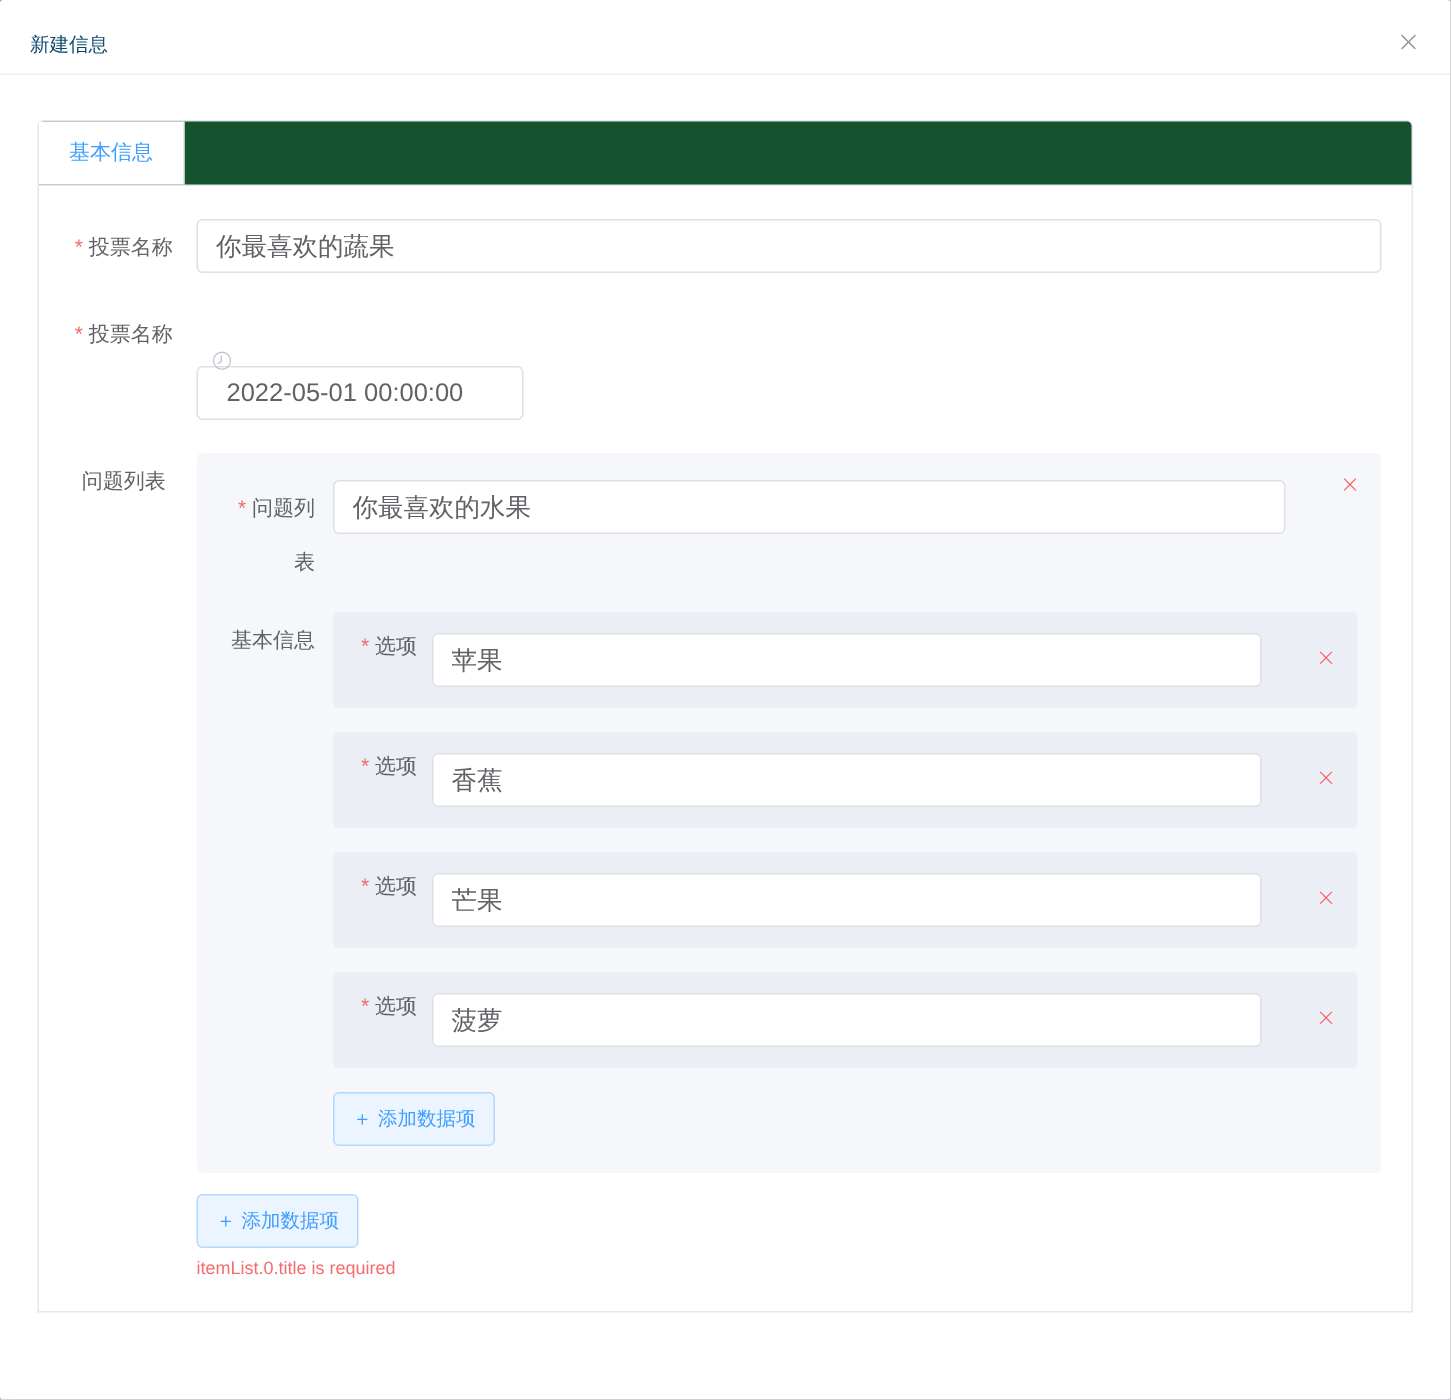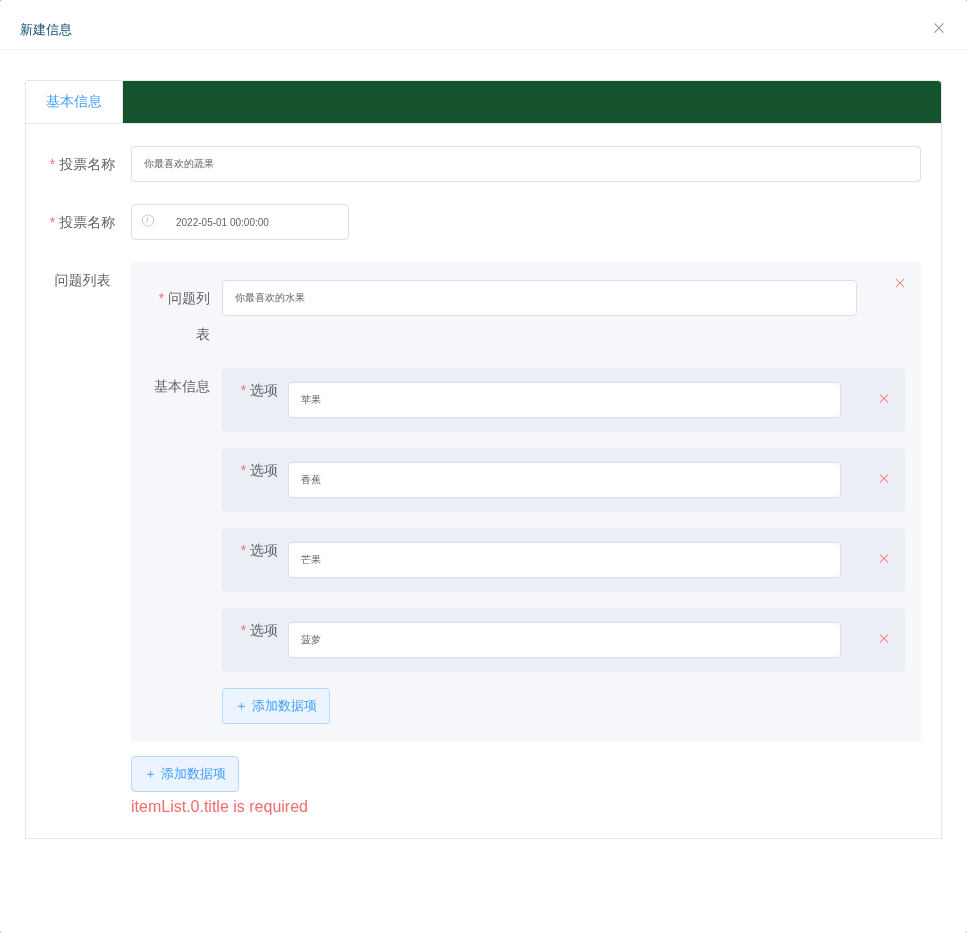--- a/index.html
+++ b/index.html
@@ -82,31 +82,32 @@
       content: "* ";
       color: #f56c6c;
     }
     .form-control { flex: 1; }
     .input {
       width: 100%;
       height: 36px;
       border: 1px solid #dcdfe6;
       border-radius: 4px;
       padding: 0 12px;
-      font-size: 10px;
+      font-size: 17px;
       color: #606266;
       outline: none;
       font-family: inherit;
     }
     .date-input-wrap {
       position: relative;
       width: 218px;
     }
     .date-input {
-      padding-left: 44px;
+      padding-left: 19px;
+      margin-top: 40px;
     }
     .date-icon {
       position: absolute;
       left: 10px;
       top: 50%;
       transform: translateY(-50%);
       color: #c0c4cc;
     }
     .date-icon svg { width: 14px; height: 14px; }
     .question-list-wrap { flex: 1; }
@@ -185,21 +186,21 @@
       background: #ecf5ff;
       padding: 8px 12px;
       border-radius: 4px;
       font-size: 13px;
       cursor: pointer;
     }
     .add-btn .plus { margin-right: 4px; font-weight: normal; }
 
     .error-text {
       color: #f56c6c;
-      font-size: 16px;
+      font-size: 12px;
       margin-top: 6px;
     }
   </style>
 </head>
 <body>
 
 <div class="dialog">
   <div class="dialog-header">
     <span class="dialog-title">新建信息</span>
     <span class="close-btn">

